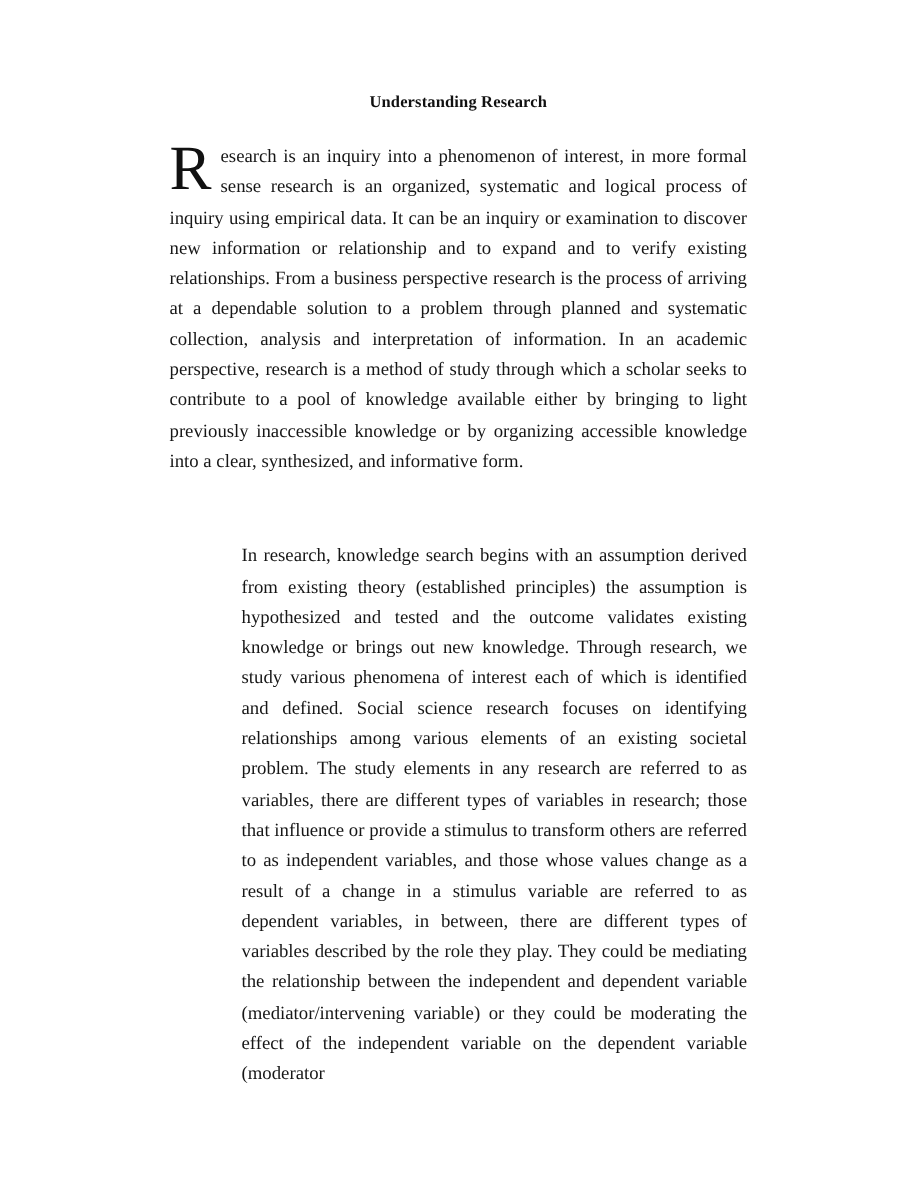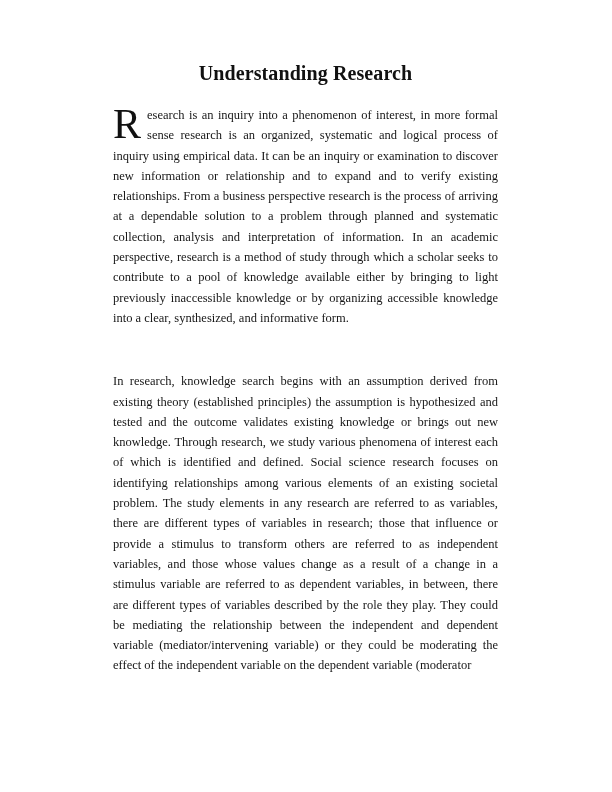--- a/index.html
+++ b/index.html
@@ -12,36 +12,37 @@
       width: 612px;
       height: 792px;
       background: #ffffff;
       box-sizing: border-box;
       padding: 62px 114px 0 113px;
       font-family: "Liberation Serif", serif;
       color: #141414;
       overflow: hidden;
     }
     .doc-title {
-      font-size: 20px;
+      font-size: 11px;
       font-weight: bold;
       text-align: center;
       margin: 0 0 20px 0;
       letter-spacing: 0.1px;
       color: #111111;
     }
     .body-par {
       font-size: 12.5px;
       line-height: 20.3px;
       text-align: justify;
       margin: 0;
       color: #161616;
     }
     .body-par.second {
       margin-top: 43px;
+      margin-left: 48px;
     }
     .dropcap {
       float: left;
       font-size: 42px;
       line-height: 37px;
       margin: 1px 6px 0 0;
       font-weight: normal;
       color: #111111;
     }
   </style>

